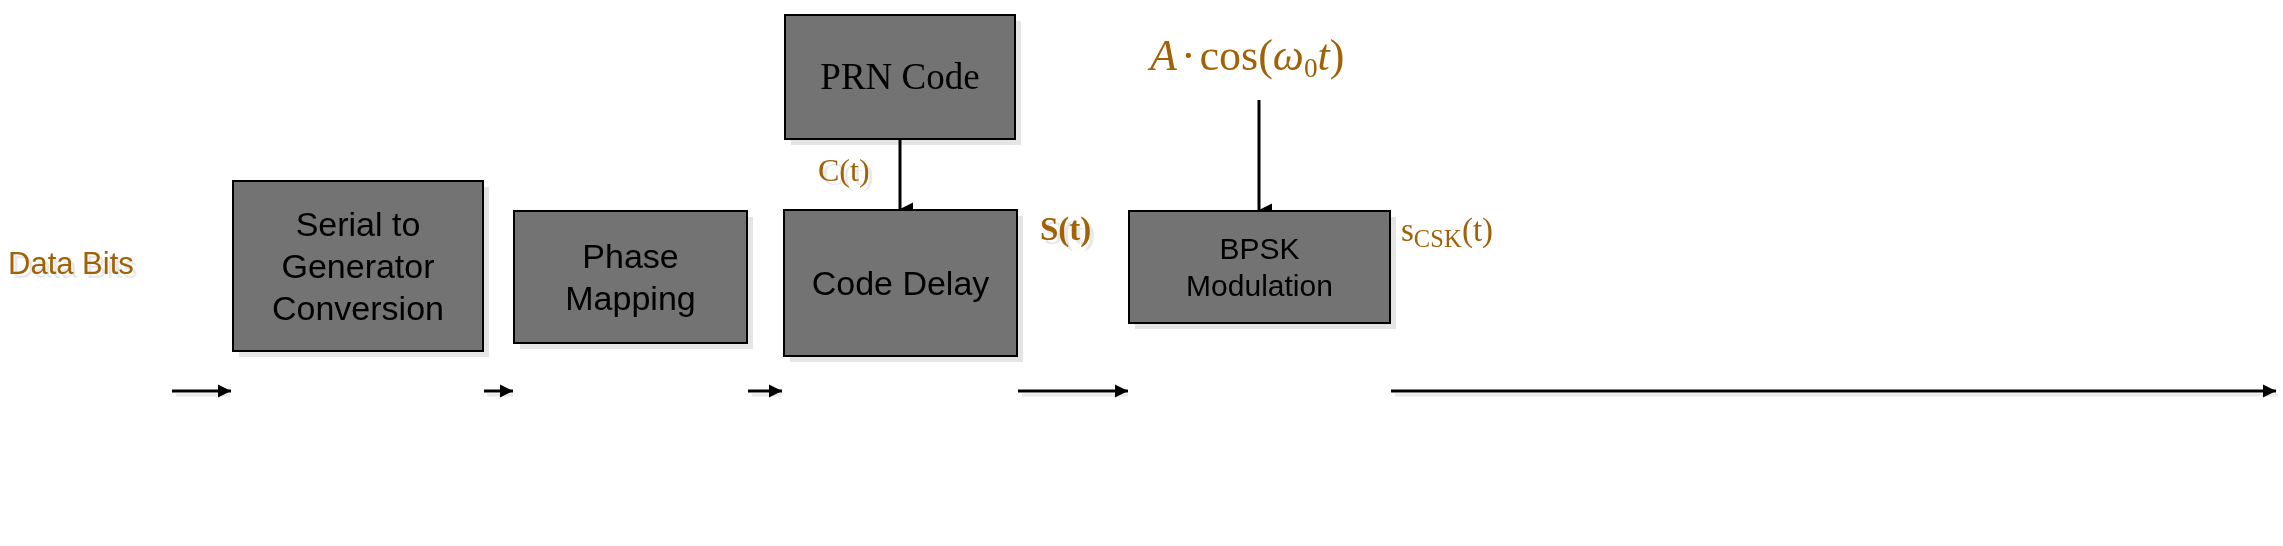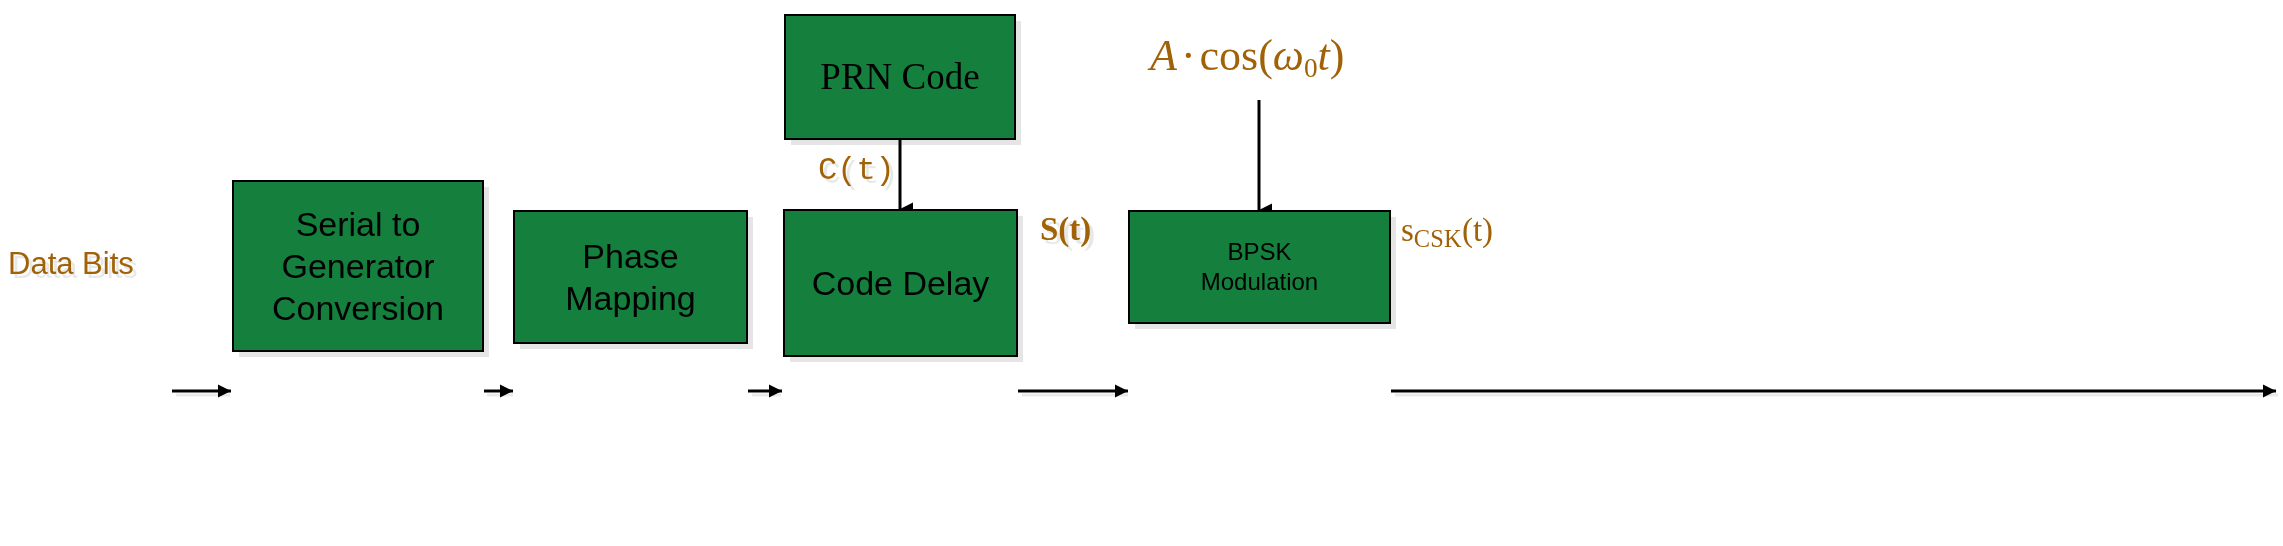--- a/index.html
+++ b/index.html
@@ -22,21 +22,21 @@
     position: absolute;
     left: 0;
     top: 0;
     width: 2283px;
     height: 546px;
   }
   
   .block {
     position: absolute;
     box-sizing: border-box;
-    background: #15803d;
+    background: #737373;
     border: 2px solid #000000;
     display: flex;
     align-items: center;
     justify-content: center;
     text-align: center;
     box-shadow: 6px 6px 0 -1px rgba(0,0,0,0.10);
   }
   .block .blabel {
     display: block;
     width: 100%;
@@ -130,30 +130,30 @@
       <span>PRN Code</span><br>
     </span>
   </div>
 
   <div class="block sans" style="left:783px; top:209px; width:235px; height:148px; font-size:34px;">
     <span class="blabel">
       <span>Code Delay</span>
     </span>
   </div>
 
-  <div class="block sans" style="left:1128px; top:210px; width:263px; height:114px; font-size:24px;">
+  <div class="block sans" style="left:1128px; top:210px; width:263px; height:114px; font-size:30px;">
     <span class="blabel">
       <span>BPSK</span><br>
       <span>Modulation</span>
     </span>
   </div>
 
   <div class="flabel sans" style="left:8px; top:246px; font-size:31px;">Data Bits</div>
 
-  <div class="flabel serif" style="left:818px; top:152px; font-size:32px;font-family:Liberation Mono, monospace;">C(t)</div>
+  <div class="flabel serif" style="left:818px; top:152px; font-size:32px;">C(t)</div>
 
   <div class="flabel serif" style="left:1040px; top:211px; font-size:33px;font-weight:bold;">S(t)</div>
 
   <div class="flabel serif noshadow" style="left:1150px; top:30px; font-size:44px;">
     <span class="mathitalic">A</span><span class="mathupright" style="padding:0 4px;">·</span><span class="mathupright">cos</span><span class="mathupright">(</span><span class="mathitalic">ω</span><span class="sub mathupright">0</span><span class="mathitalic">t</span><span class="mathupright">)</span>
   </div>
 
   <div class="flabel serif noshadow" style="left:1401px; top:212px; font-size:33px;">
     <span>s</span><span class="sub smallcaps">CSK</span><span>(t)</span>
   </div>

